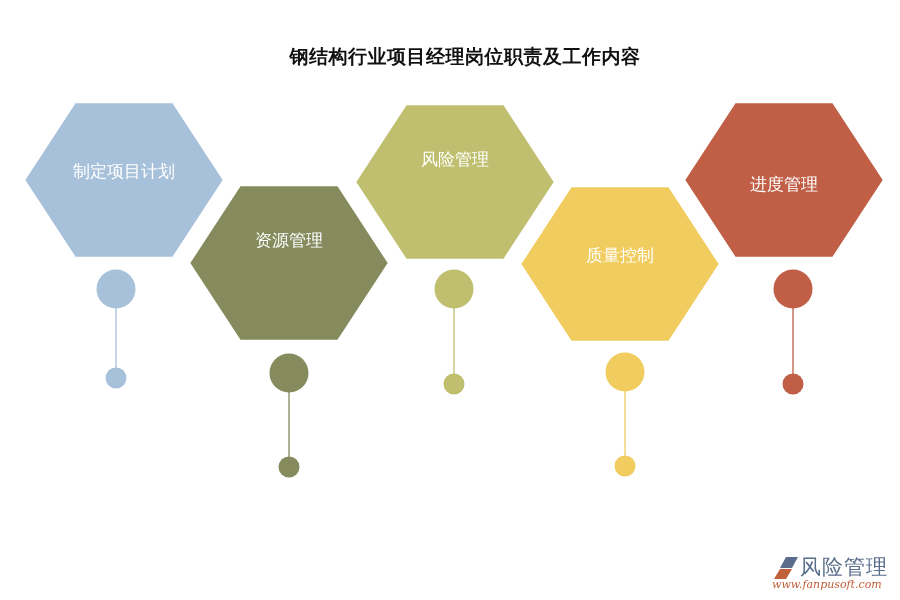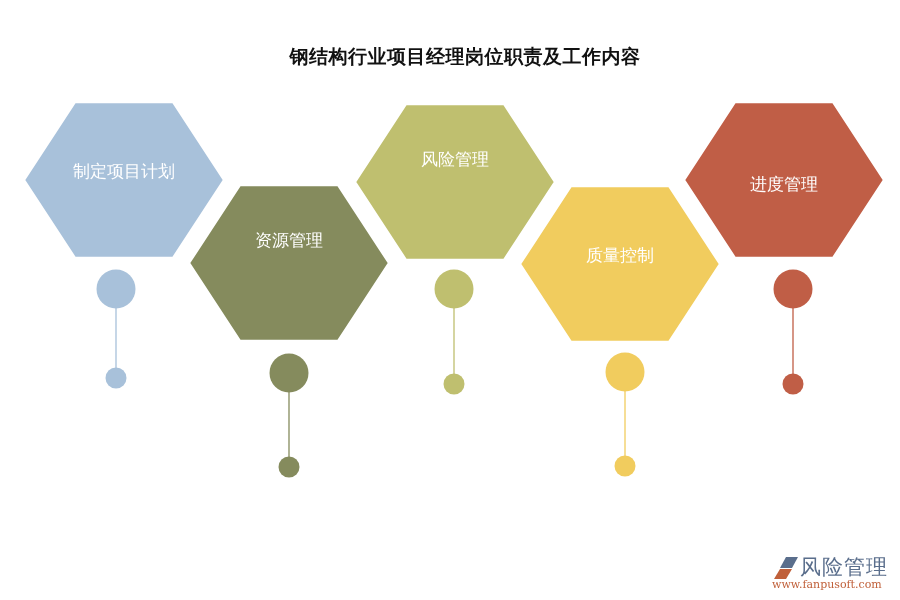--- a/index.html
+++ b/index.html
@@ -2,21 +2,21 @@
 <html><head>
 <meta charset="utf-8">
 <style>
   html,body{margin:0;padding:0;background:#ffffff;}
   body{width:900px;height:600px;position:relative;overflow:hidden;font-family:"DejaVu Sans",sans-serif;}
   #title{position:absolute;left:0;top:44px;width:930px;text-align:center;font-size:19px;font-weight:bold;color:#111;letter-spacing:0.5px;}
   svg#diagram{position:absolute;left:0;top:0;}
   .hex-label{fill:#ffffff;font-size:17px;font-family:"DejaVu Sans",sans-serif;}
   #logo{position:absolute;left:770px;top:552px;width:125px;height:40px;}
   #logo-name{position:absolute;left:30px;top:1px;font-size:21px;color:#5a6e8c;letter-spacing:1px;}
-  #logo-url{position:absolute;left:2px;top:26px;font-size:11px;color:#c0603a;font-family:"DejaVu Serif",serif;}
+  #logo-url{position:absolute;left:2px;top:26px;font-size:11px;color:#c0603a;font-family:"DejaVu Serif",serif;font-style:italic;}
   #logo-mark{position:absolute;left:2px;top:4px;}
 </style>
 </head>
 <body>
 
 <div id="title">钢结构行业项目经理岗位职责及工作内容</div>
 
 <svg id="diagram" width="900" height="600">
     <g>
       <g>

